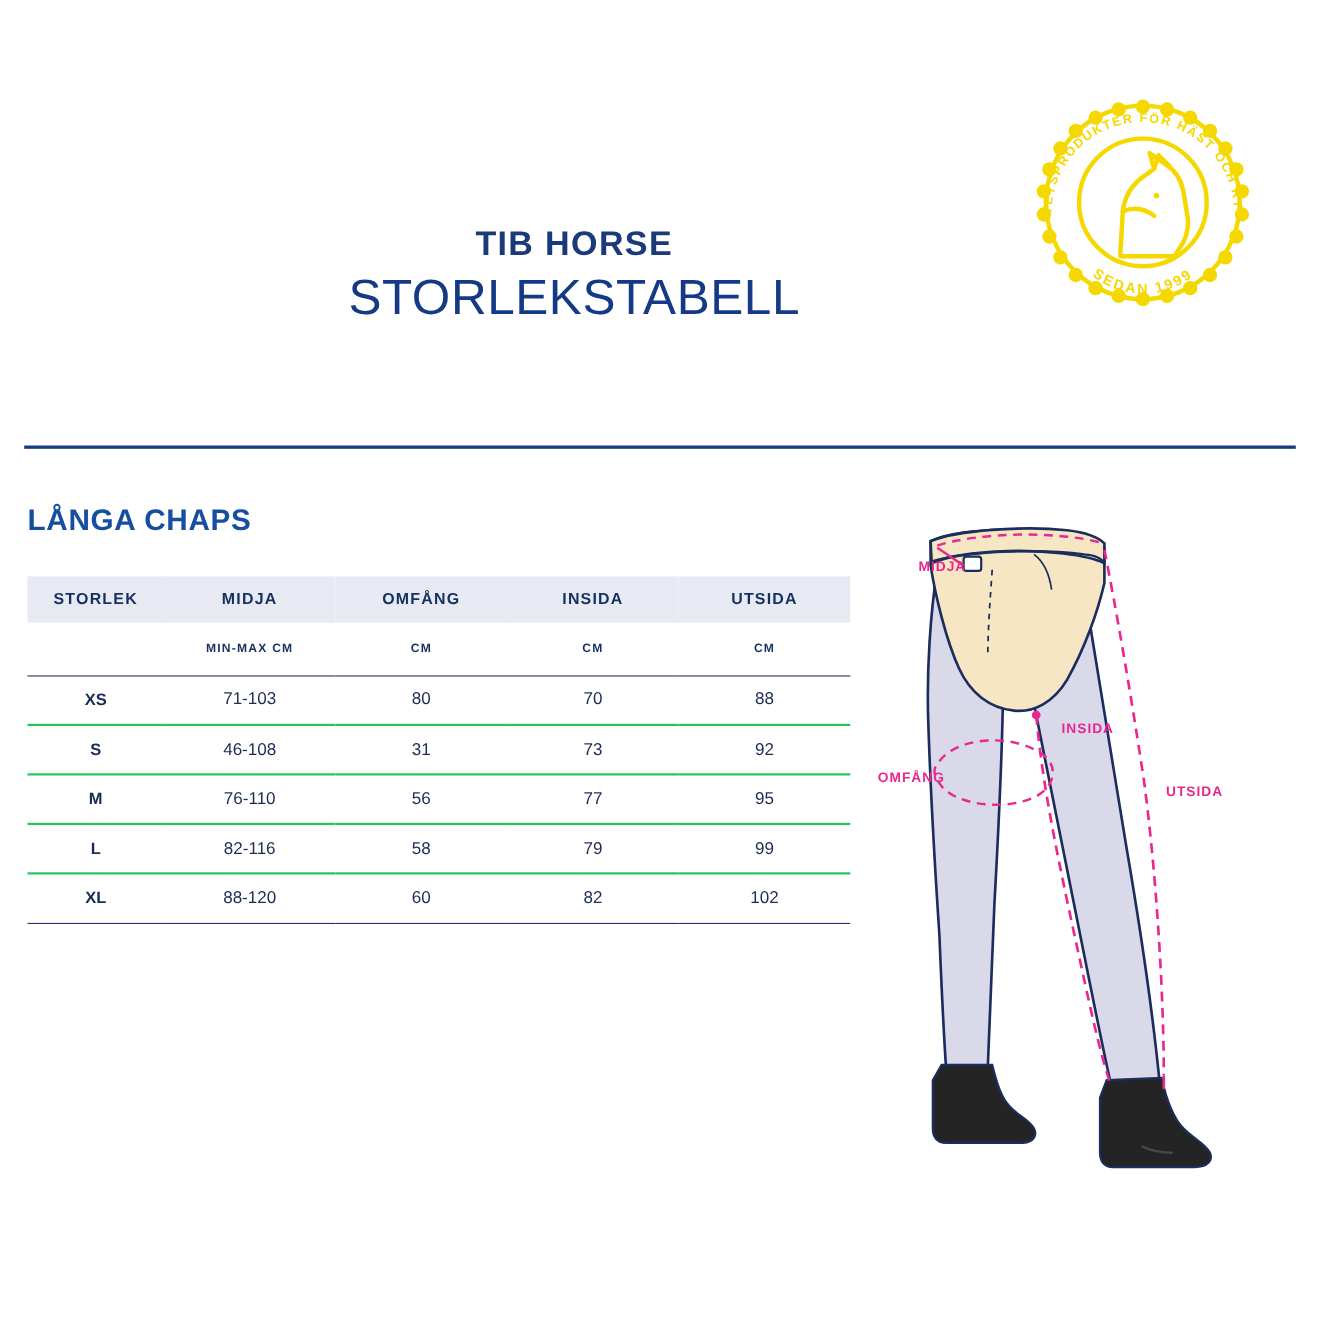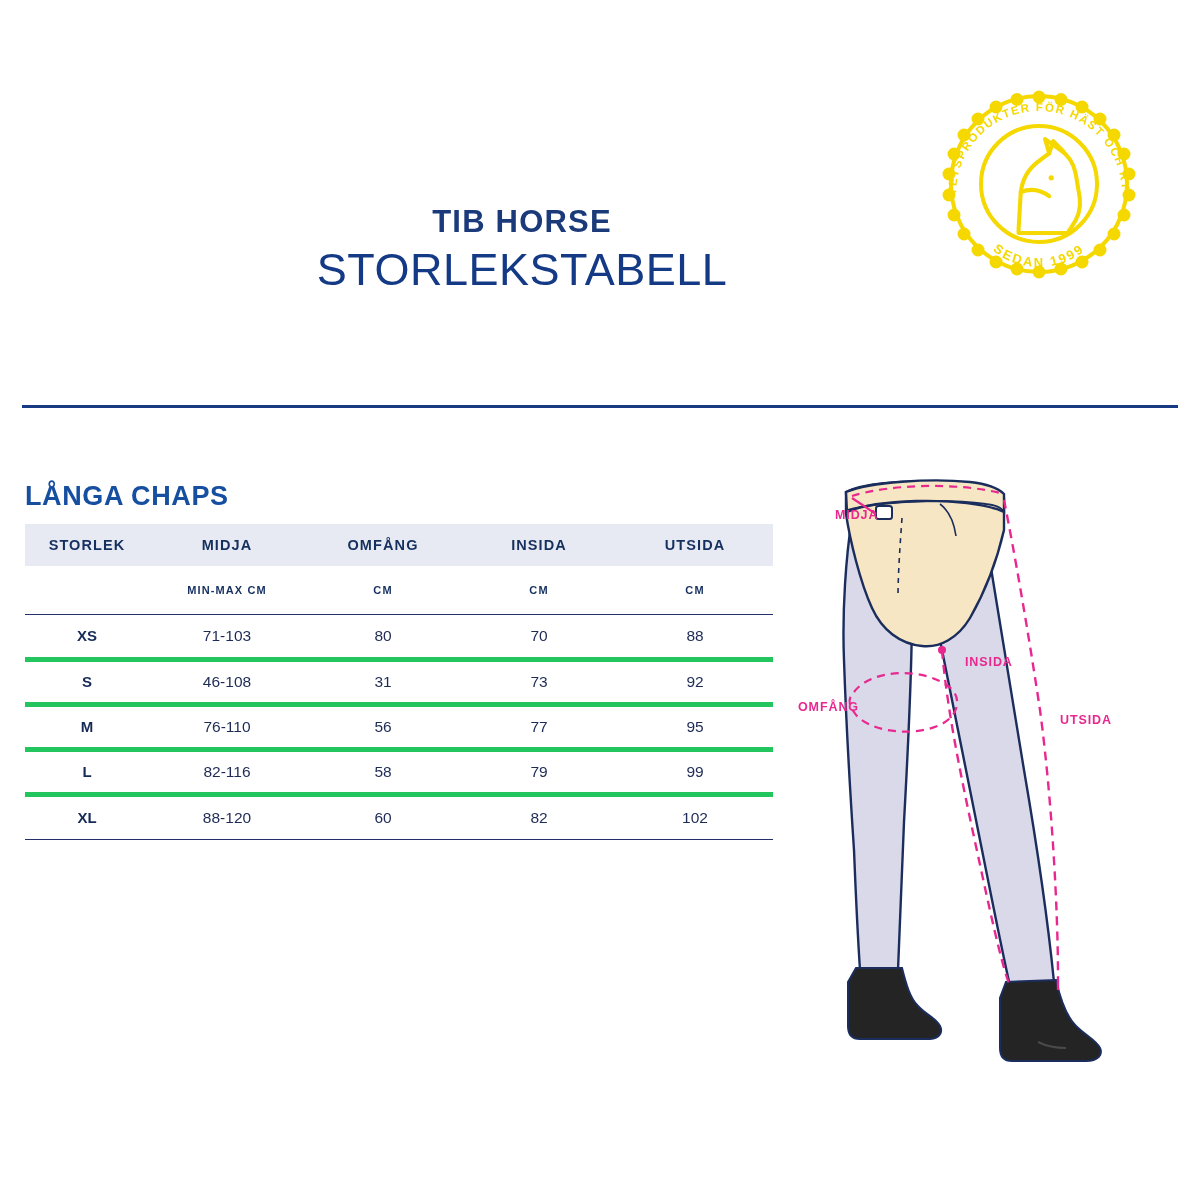--- a/index.html
+++ b/index.html
@@ -67,21 +67,20 @@
 
   
   .section-heading {
     position: absolute;
     left: 25px;
     top: 458px;
     font-size: 27px;
     font-weight: bold;
     letter-spacing: 0.6px;
     color: #164ea0;
-    margin-top: 23px;
   }
 
   
   .table-wrap {
     position: absolute;
     left: 25px;
     top: 524px;
     width: 748px;
   }
   table.sizes {
@@ -106,21 +105,21 @@
     height: 48px;
     font-size: 11px;
     font-weight: bold;
     letter-spacing: 1.1px;
     color: #15305f;
     border-bottom: 1.5px solid #23306b;
   }
   tbody.rows td {
     height: 45px;
     font-size: 15.5px;
-    border-bottom: 5px solid #22c55e;
+    border-bottom: 2px solid #22c55e;
     color: #1d2b55;
   }
   tbody.rows tr:last-child td {
     border-bottom: 1.5px solid #23306b;
     text-align: center;
   }
   tbody.rows td.size-cell {
     font-weight: bold;
     font-size: 15px;
     color: #162a56;

